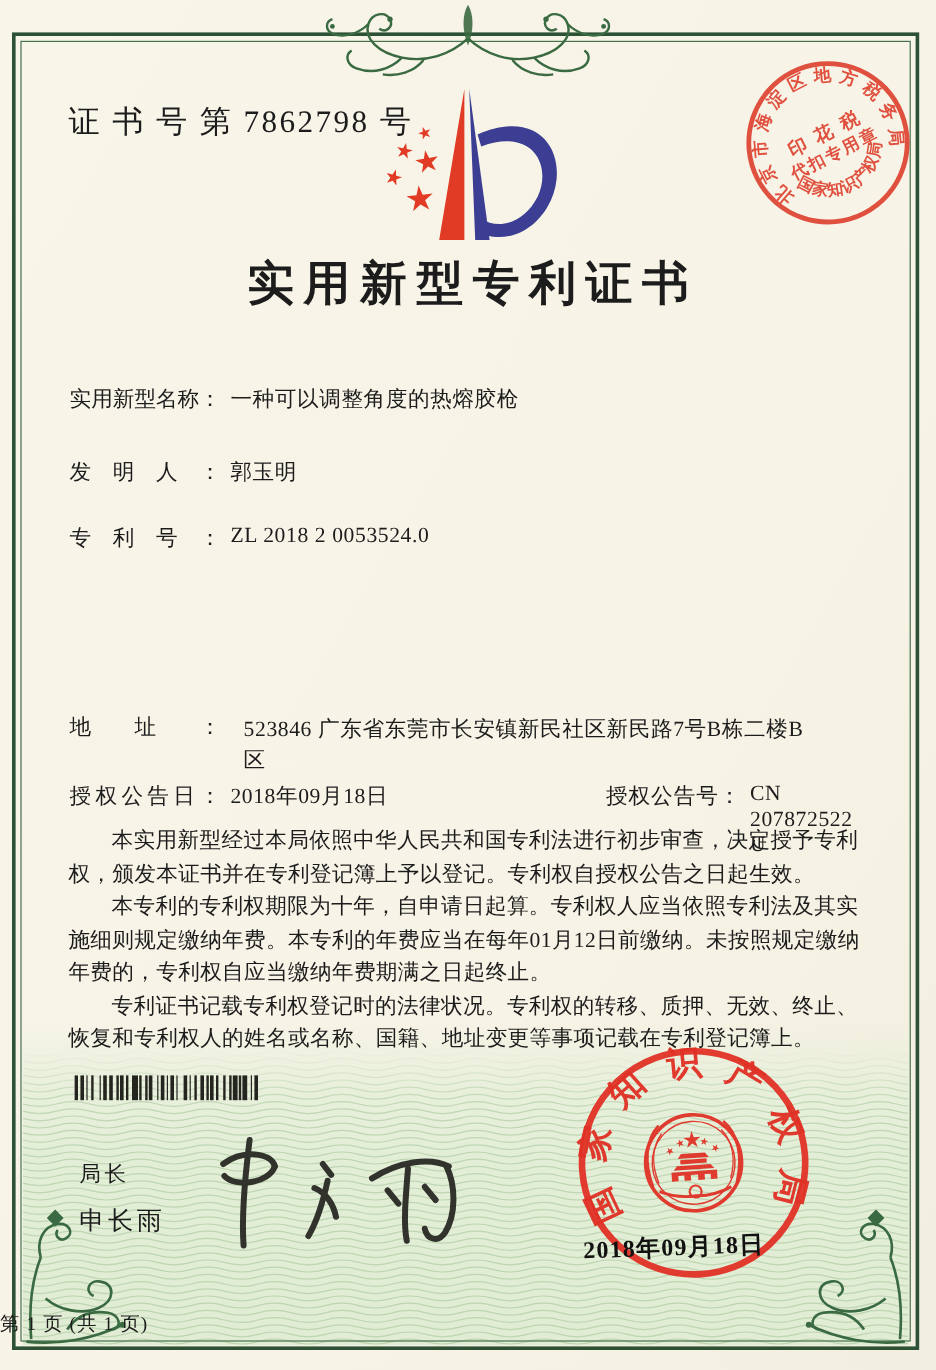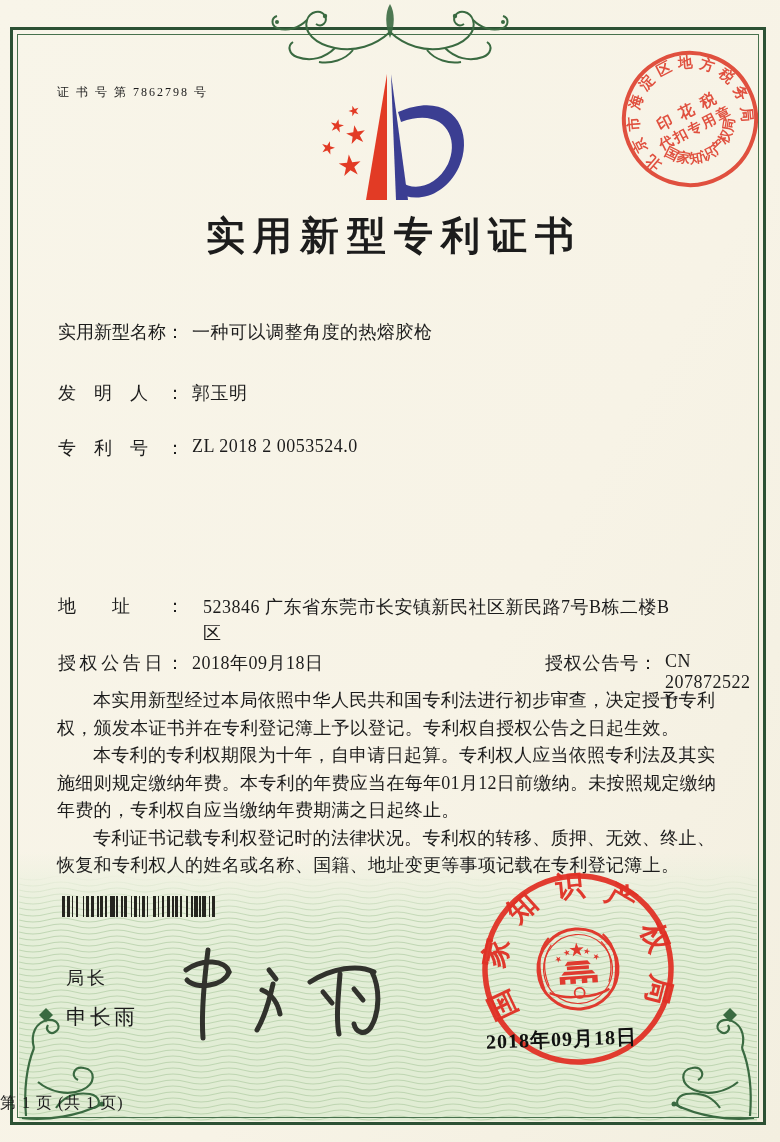--- a/index.html
+++ b/index.html
@@ -11,28 +11,28 @@
   }
   .frame-a{position:absolute; left:10px; top:27px; right:14px; bottom:17px;
     border:3px solid #2c5134; pointer-events:none;}
   .frame-b{position:absolute; left:17px; top:34px; right:21px; bottom:24px;
     border:1px solid #47714d; pointer-events:none;}
   .green-panel{position:absolute; left:19px; right:23px; top:852px; bottom:21px;
     background:linear-gradient(180deg, rgba(228,239,217,0) 0px, rgba(228,239,217,.8) 55px, #e3eed7 110px, #e0ecd3 100%);}
   .waves{position:absolute; left:19px; top:874px;
     -webkit-mask-image:linear-gradient(180deg,transparent 0,#000 45px);
     mask-image:linear-gradient(180deg,transparent 0,#000 45px);}
-  .certno{position:absolute; left:57px; top:84px; font-size:12px; letter-spacing:2px;}
+  .certno{position:absolute; left:57px; top:84px; font-size:26px; letter-spacing:2px;}
   .title{position:absolute; left:0; right:0; top:209px; text-align:center;
     font-size:39px; font-weight:700; letter-spacing:8px; text-indent:8px;}
   .frow{position:absolute; left:58px; width:670px; font-size:18px; display:flex; align-items:flex-start;}
   .flabel{display:inline-block; width:126px; text-align-last:justify; flex:0 0 126px;}
   .fvalue{display:inline-block; margin-left:8px; letter-spacing:.5px;}
   .addr-val{width:505px; line-height:26px;margin-left:19px;}
-  .rgroup{position:absolute; left:447px; top:0; display:flex;margin-left:40px;}
+  .rgroup{position:absolute; left:447px; top:0; display:flex;}
   .rgroup .flabel{width:112px; flex-basis:112px;}
   .paras{position:absolute; left:57px; top:687px; width:668px; font-size:18px; line-height:27.5px;}
   .paras p{margin:0; text-indent:2em; letter-spacing:.3px;}
   .barcode{position:absolute; left:62px; top:896px; width:226px; height:21px; display:flex; overflow:hidden;}
   .barcode i{display:block; height:100%;}
   .bar{background:#25251f;}
   .gap{background:transparent;}
   .director{position:absolute; left:66px; top:966px; font-size:18px;
     font-family:"Liberation Sans","DejaVu Sans",sans-serif; letter-spacing:3px;}
   .director2{position:absolute; left:66px; top:1003px; font-size:21px;

